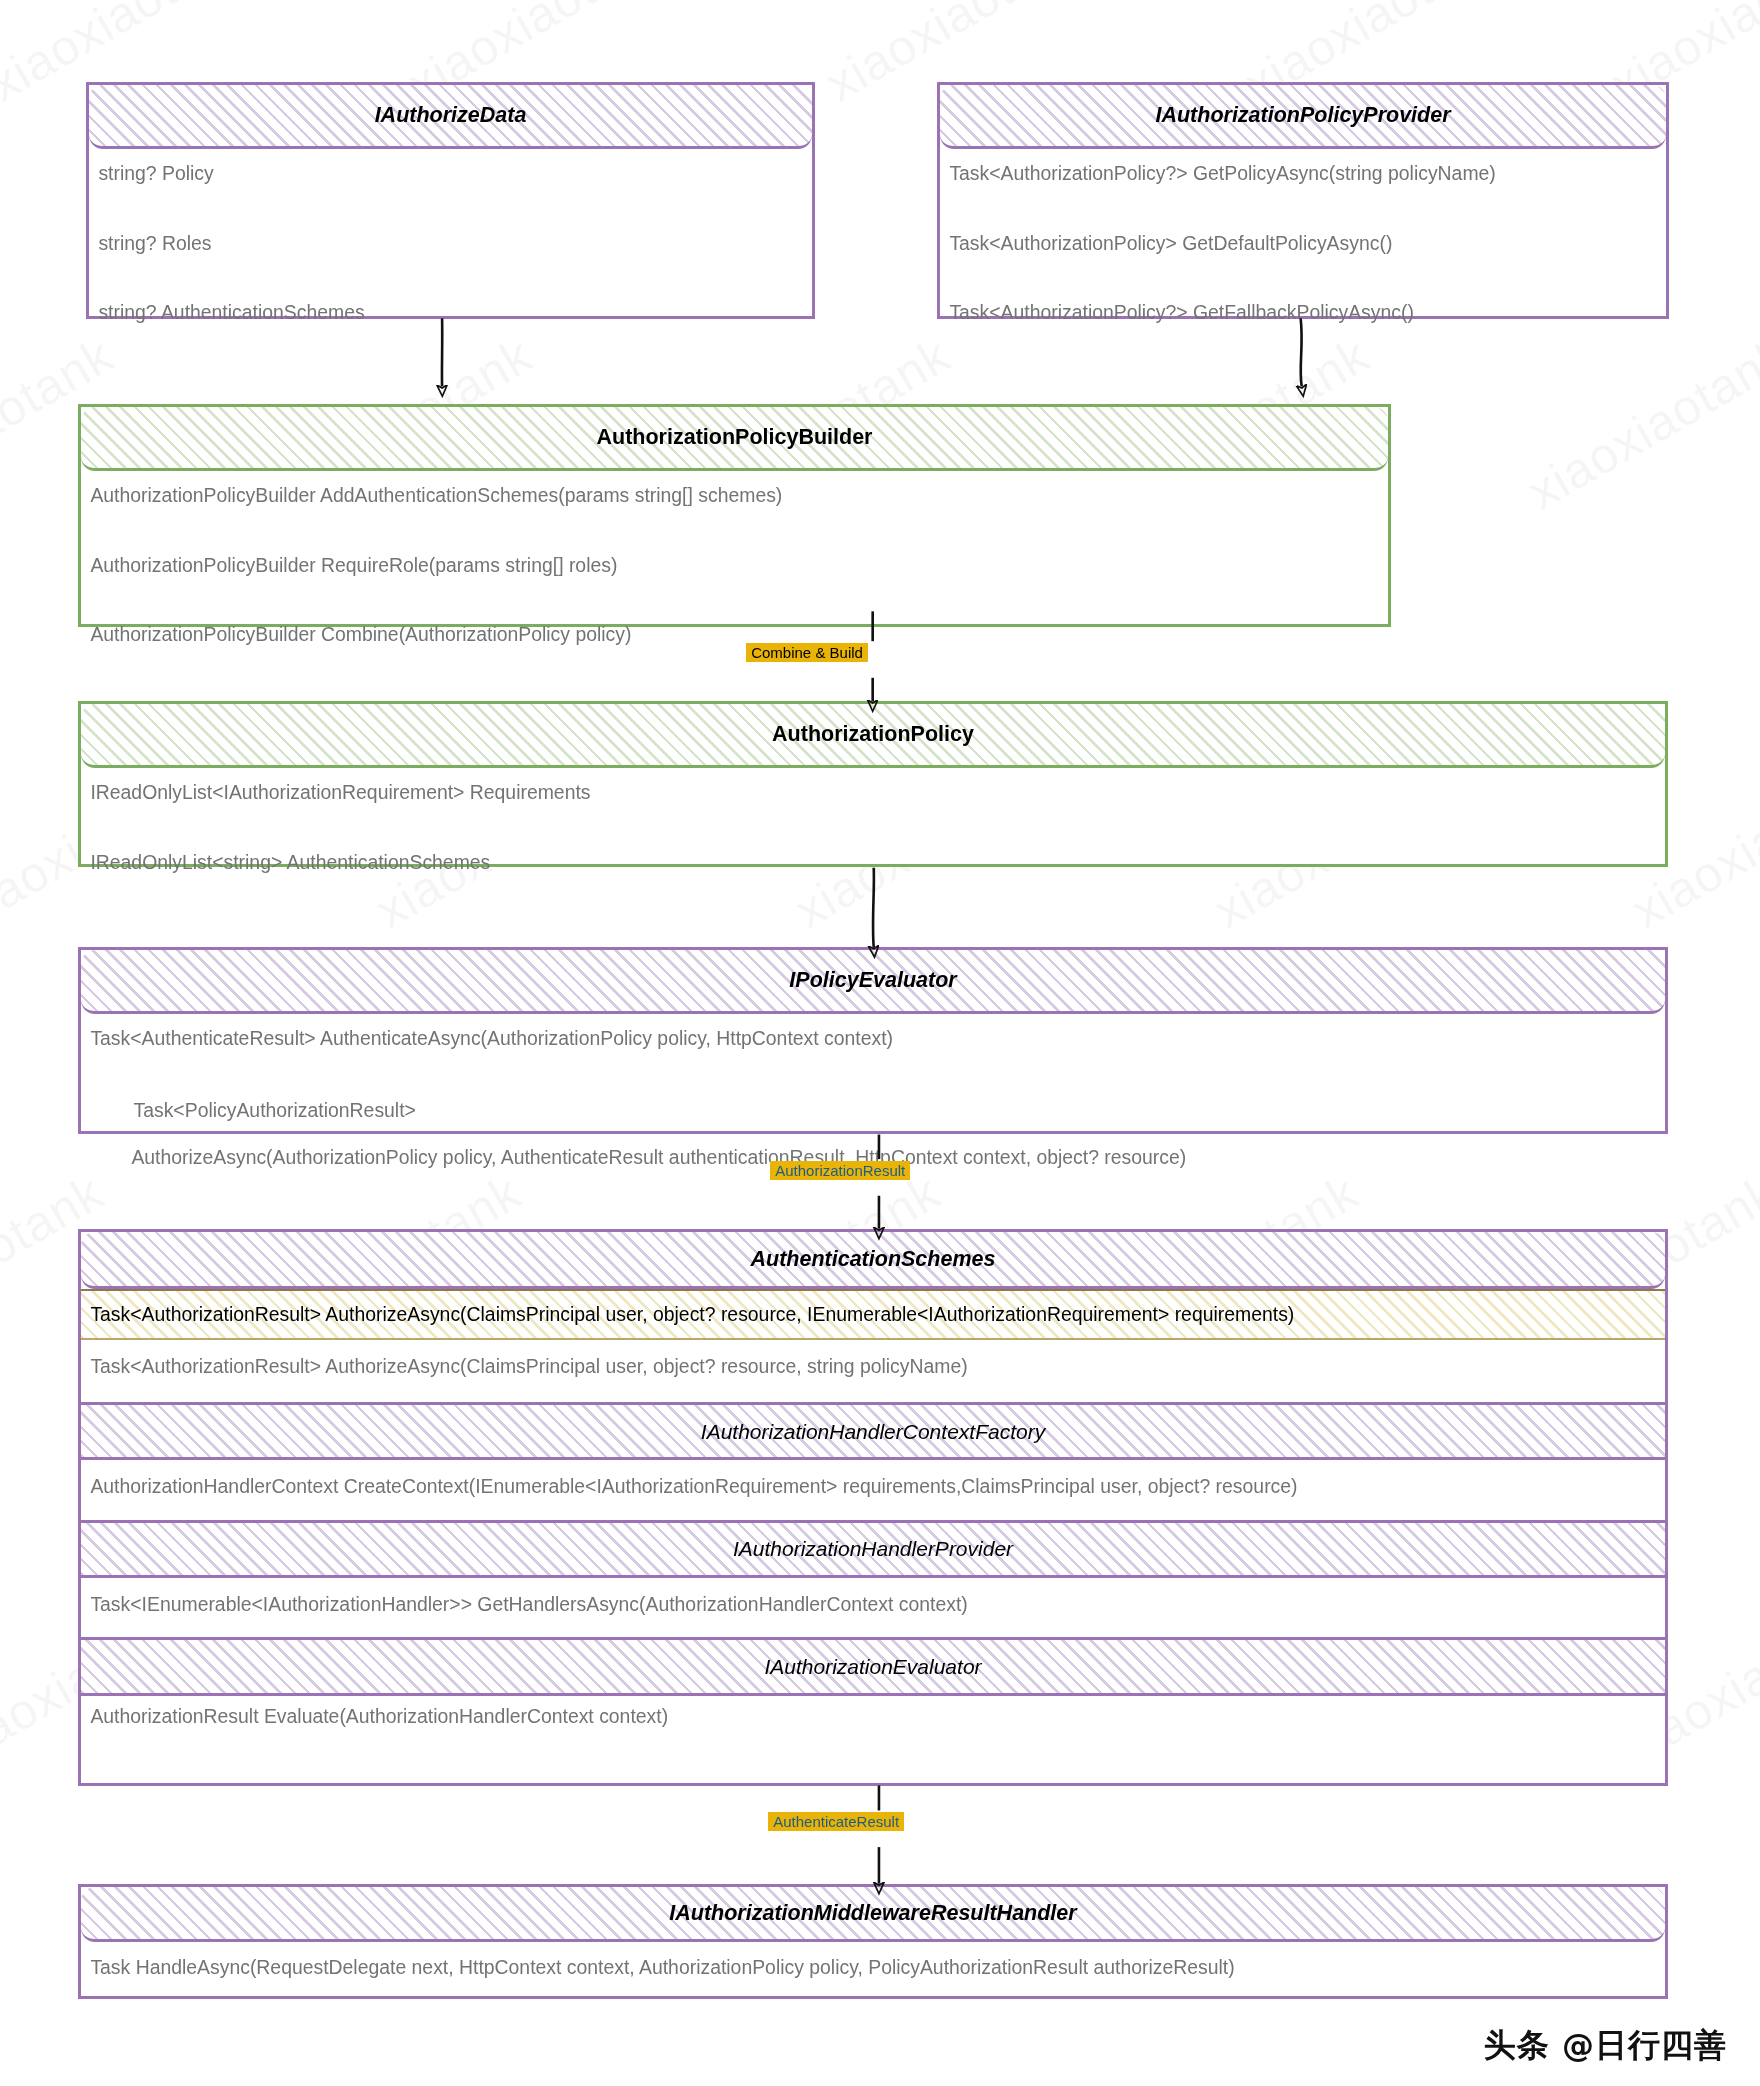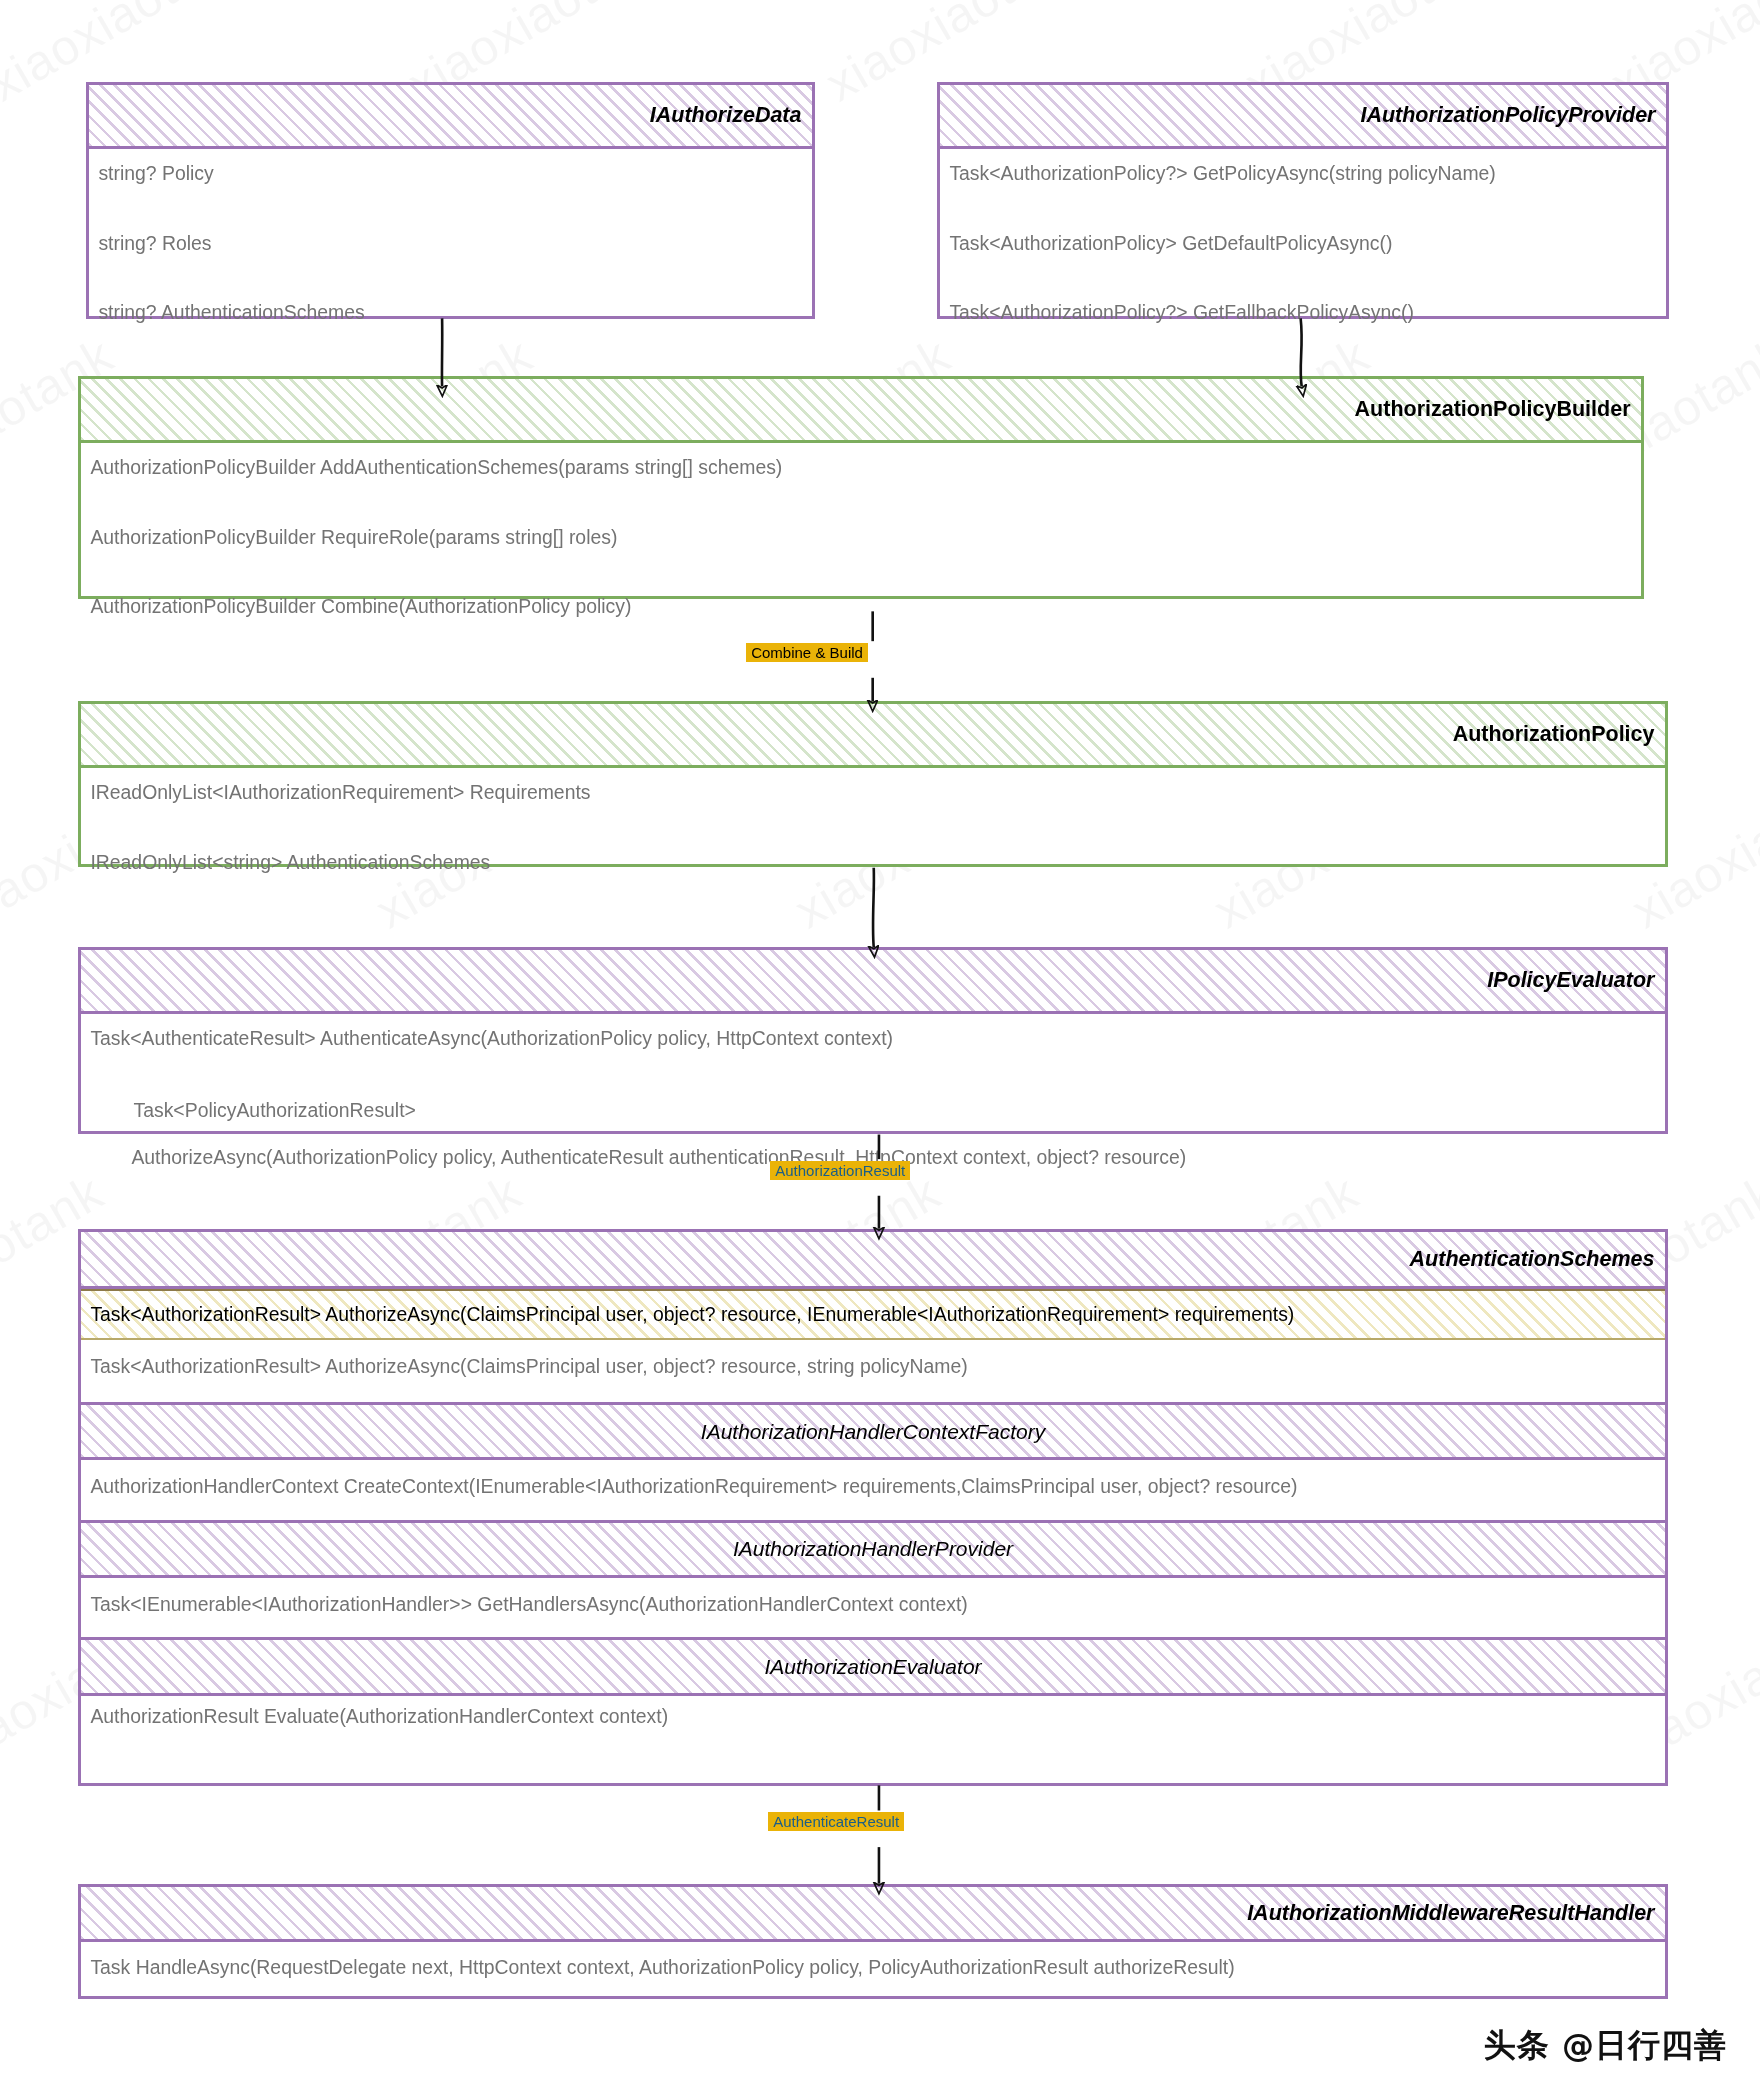--- a/index.html
+++ b/index.html
@@ -47,28 +47,29 @@
     position: absolute;
     box-sizing: border-box;
     background: #ffffff;
   }
   .uml-box.purple { border: 3.1px solid #9b72b4; }
   .uml-box.green  { border: 3.1px solid #7cad5e; }
 
   .uml-header {
     position: relative;
     box-sizing: border-box;
-    text-align: right;
+    text-align: center;
     font-weight: bold;
     font-style: italic;
     color: #000000;
     font-size: 21.5px;
     line-height: 1.1;
     padding: 19px 10.5px 18px 10.5px;
     overflow: hidden;
+    border-radius: 14px;
   }
   .uml-header.noitalic { font-style: normal; }
   .uml-header.purple {
     border-bottom: 3.1px solid #9b72b4;
     background-image: repeating-linear-gradient(
       45deg,
       rgba(155,114,180,0.38) 0px,
       rgba(155,114,180,0.38) 2.6px,
       rgba(255,255,255,0) 2.6px,
       rgba(255,255,255,0) 10px
@@ -249,21 +250,21 @@
     <div class="uml-header purple">
       <span>IAuthorizationPolicyProvider</span>
     </div>
     <div class="uml-body">
       <div class="uml-row tall">Task&lt;AuthorizationPolicy?&gt; GetPolicyAsync(string policyName)</div>
       <div class="uml-row tall">Task&lt;AuthorizationPolicy&gt; GetDefaultPolicyAsync()</div>
       <div class="uml-row tall">Task&lt;AuthorizationPolicy?&gt; GetFallbackPolicyAsync()</div>
     </div>
   </div>
 
-  <div class="uml-box green" style="left:78px; top:376px; width:1566px; height:223px;">
+  <div class="uml-box green" style="left:78px; top:404px; width:1313px; height:223px;">
     <div class="uml-header green noitalic">
       <span>AuthorizationPolicyBuilder</span>
     </div>
     <div class="uml-body">
       <div class="uml-row tall">AuthorizationPolicyBuilder AddAuthenticationSchemes(params string[] schemes)</div>
       <div class="uml-row tall">AuthorizationPolicyBuilder RequireRole(params string[] roles)</div>
       <div class="uml-row tall">AuthorizationPolicyBuilder Combine(AuthorizationPolicy policy)</div>
     </div>
   </div>
 

